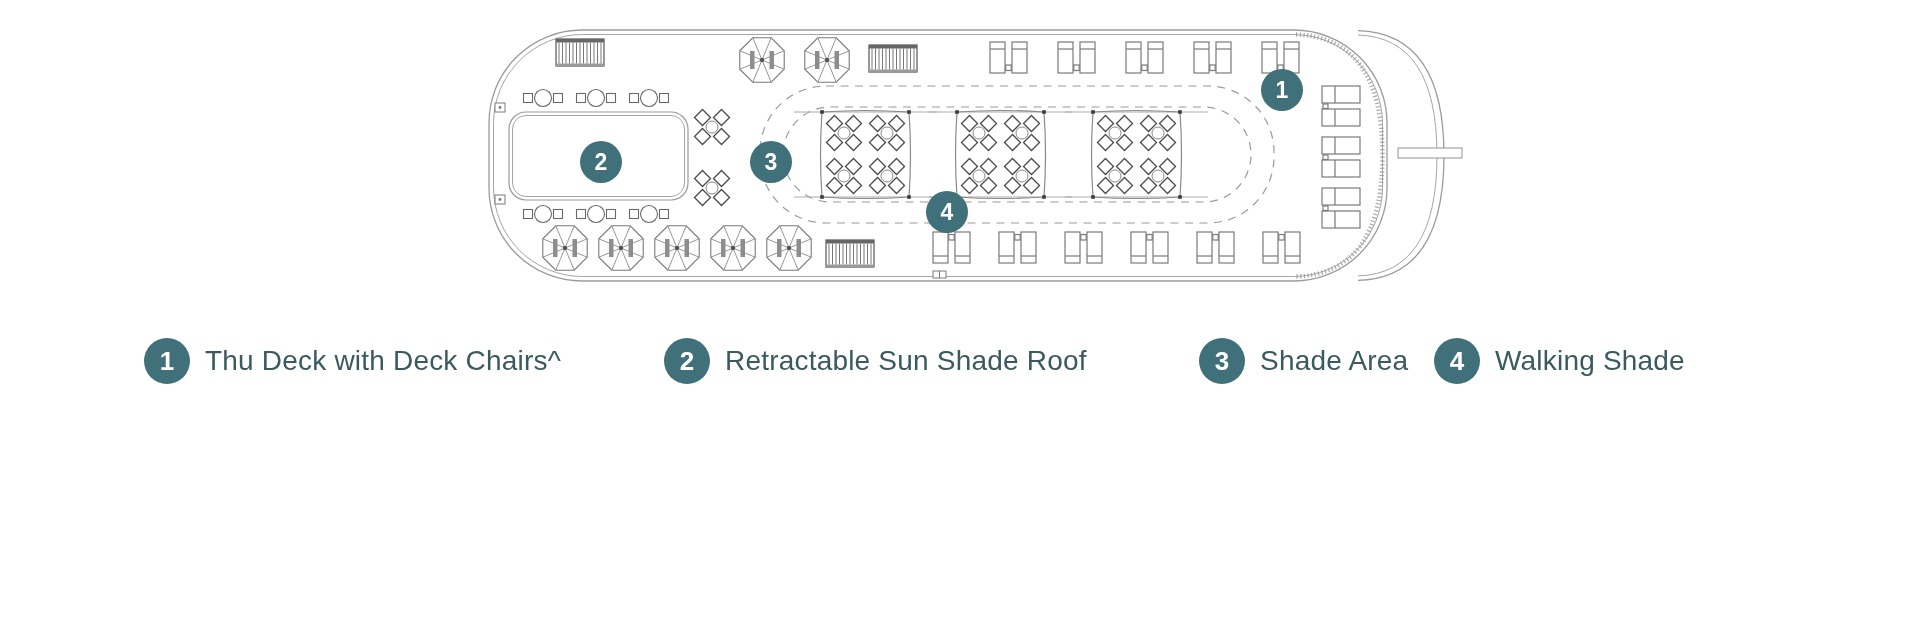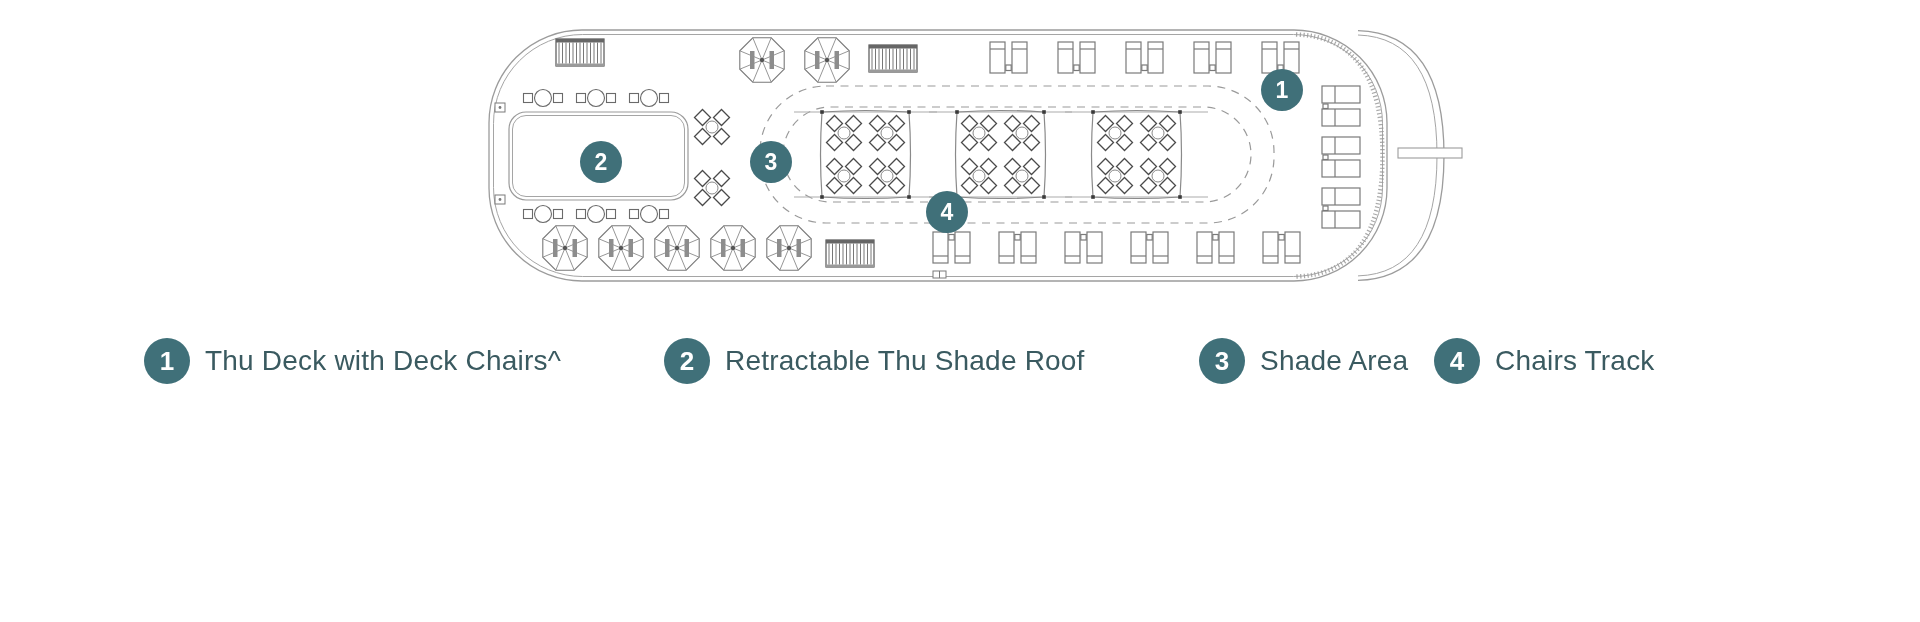--- a/index.html
+++ b/index.html
@@ -192,22 +192,22 @@
 <div class="plan-badge" style="left:580px;top:141px">2</div>
 <div class="plan-badge" style="left:750px;top:141px">3</div>
 <div class="plan-badge" style="left:926px;top:191px">4</div>
 
 <div class="legend-item" style="left:144px">
   <div class="legend-badge">1</div>
   <div class="legend-label">Thu Deck with Deck Chairs^</div>
 </div>
 <div class="legend-item" style="left:664px">
   <div class="legend-badge">2</div>
-  <div class="legend-label">Retractable Thu Shade Roof</div>
+  <div class="legend-label">Retractable Sun Shade Roof</div>
 </div>
 <div class="legend-item" style="left:1199px">
   <div class="legend-badge">3</div>
   <div class="legend-label">Shade Area</div>
 </div>
 <div class="legend-item" style="left:1434px">
   <div class="legend-badge">4</div>
-  <div class="legend-label">Chairs Track</div>
+  <div class="legend-label">Walking Shade</div>
 </div>
 
 </body></html>

